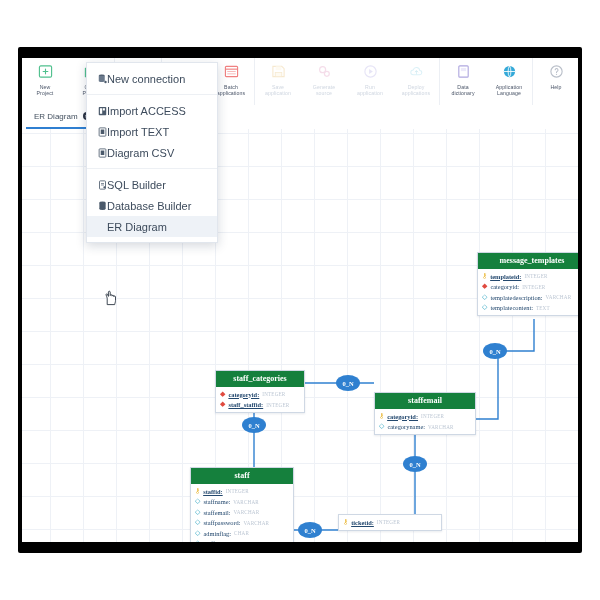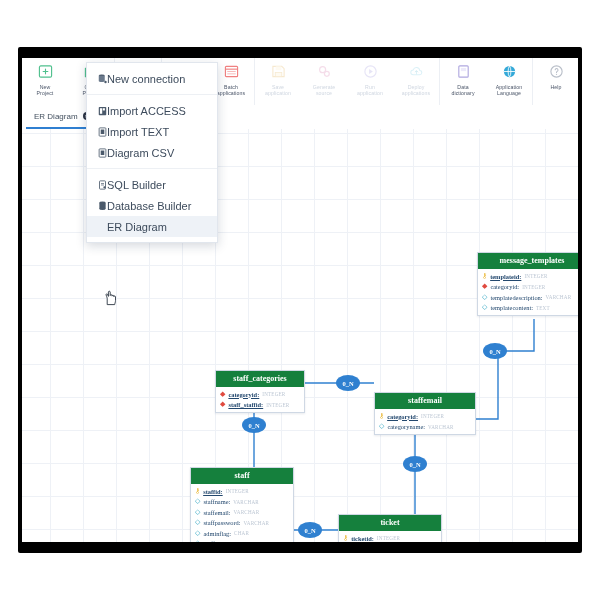--- a/index.html
+++ b/index.html
@@ -374,21 +374,20 @@
                 <span class="ftype">CHAR</span>
               </div>
               <div class="erow">
                 <span class="key k-col">◇</span>
                 <span class="fname">stafflanguage:</span>
                 <span class="ftype">VARCHAR</span>
               </div>
             </div>
           </div>
           <div class="entity" style="left: 316px; top: 385px; width: 102px;">
-            <div class="ehead">ticket</div>
             <div class="ebody">
               <div class="erow">
                 <span class="key k-pk">⚷</span>
                 <span class="fname u">ticketid:</span>
                 <span class="ftype">INTEGER</span>
               </div>
             </div>
           </div>
         </div>
       <div id="cardinality-layer">

